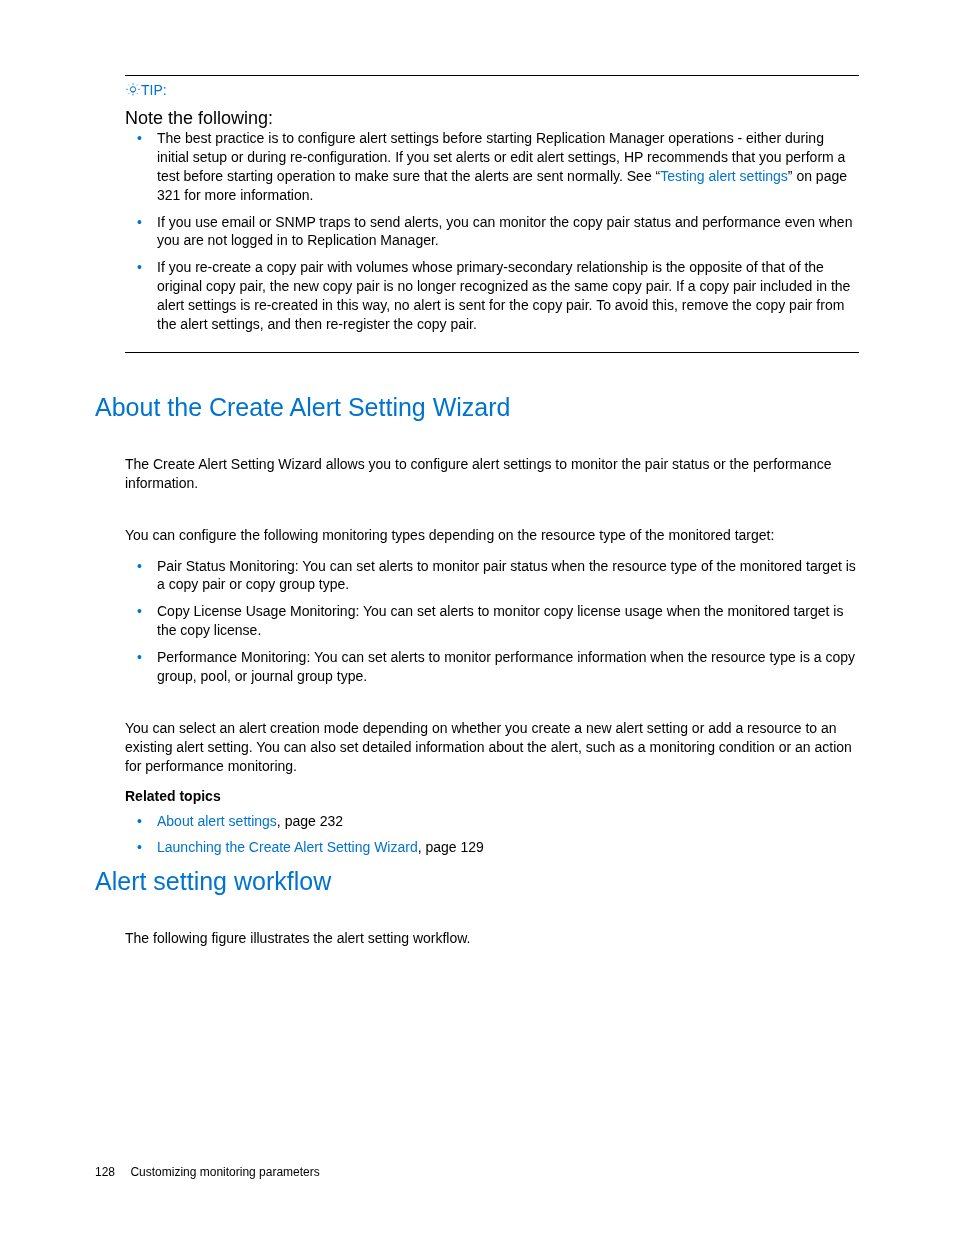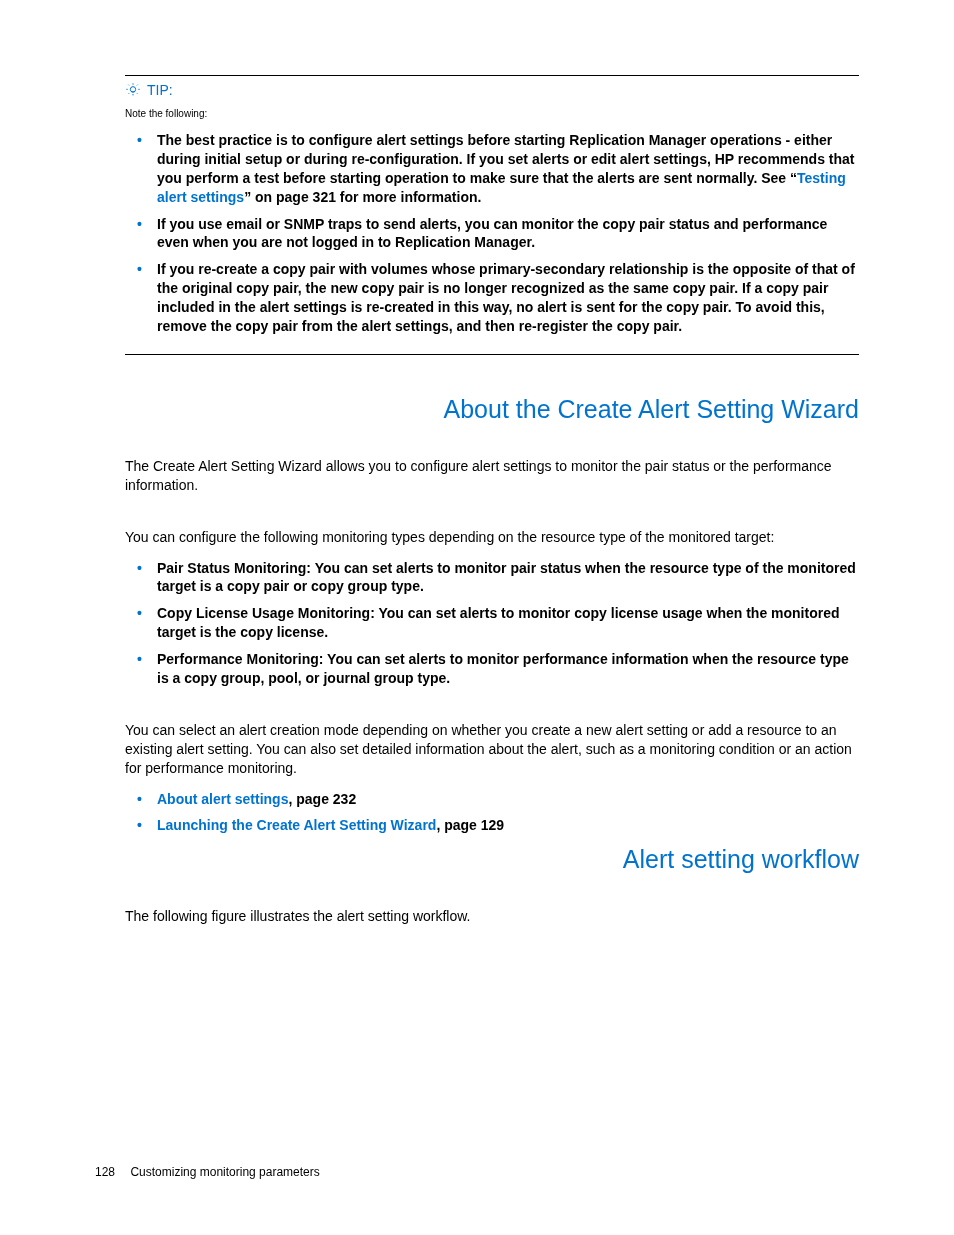--- a/index.html
+++ b/index.html
@@ -20,65 +20,63 @@
   }
   .tip-block {
     border-top: 1px solid #000;
     margin-left: 30px;
     padding-top: 6px;
     margin-bottom: 10px;
   }
   .tip-header {
     display: flex;
     align-items: flex-end;
-    gap: 6px;
+    gap: 0;
     margin-bottom: 4px;
   }
   .tip-label {
     color: #0073cf;
     font-size: 14px;
   }
   .tip-icon svg { display: block; }
   .note-following {
     margin-left: 30px;
-    font-size: 10px;
-    margin-bottom: 12px;
+    font-size: 18px;
+    margin-bottom: 0;
   }
   ul.tip-list, ul.body-list, ul.related-list {
     margin: 0 0 10px 30px;
     padding-left: 30px;
     list-style: none;
   }
   ul.tip-list li, ul.body-list li, ul.related-list li {
     position: relative;
     font-size: 14px;
     line-height: 1.35;
     margin-bottom: 8px;
     padding-left: 2px;
-    font-weight: bold;
   }
   ul.tip-list li::before, ul.body-list li::before, ul.related-list li::before {
     content: "•";
     color: #0073cf;
     position: absolute;
     left: -18px;
     top: 0;
   }
   .tip-bottom-rule {
     border-top: 1px solid #000;
     margin-left: 30px;
     margin-top: 18px;
     margin-bottom: 40px;
   }
   h2.section-heading {
     color: #0073cf;
     font-weight: 300;
     font-size: 25px;
     margin: 0 0 16px 0;
-    text-align: right;
   }
   .body-para {
     margin-left: 30px;
     font-size: 14px;
     line-height: 1.35;
     margin-bottom: 12px;
     margin-top: 33px;
   }
   .link { color: #0073cf; }
   .related-heading {
@@ -144,20 +142,21 @@
   <div class="body-para">You can configure the following monitoring types depending on the resource type of the monitored target:</div>
 
   <ul class="body-list">
     <li>Pair Status Monitoring: You can set alerts to monitor pair status when the resource type of the monitored target is a copy pair or copy group type.</li>
     <li>Copy License Usage Monitoring: You can set alerts to monitor copy license usage when the monitored target is the copy license.</li>
     <li>Performance Monitoring: You can set alerts to monitor performance information when the resource type is a copy group, pool, or journal group type.</li>
   </ul>
 
   <div class="body-para">You can select an alert creation mode depending on whether you create a new alert setting or add a resource to an existing alert setting. You can also set detailed information about the alert, such as a monitoring condition or an action for performance monitoring.</div>
 
+  <div class="related-heading">Related topics</div>
 
   <ul class="related-list">
     <li>
       <span class="link">About alert settings</span><span>, page 232</span>
     </li>
     <li>
       <span class="link">Launching the Create Alert Setting Wizard</span><span>, page 129</span>
     </li>
   </ul>
 

